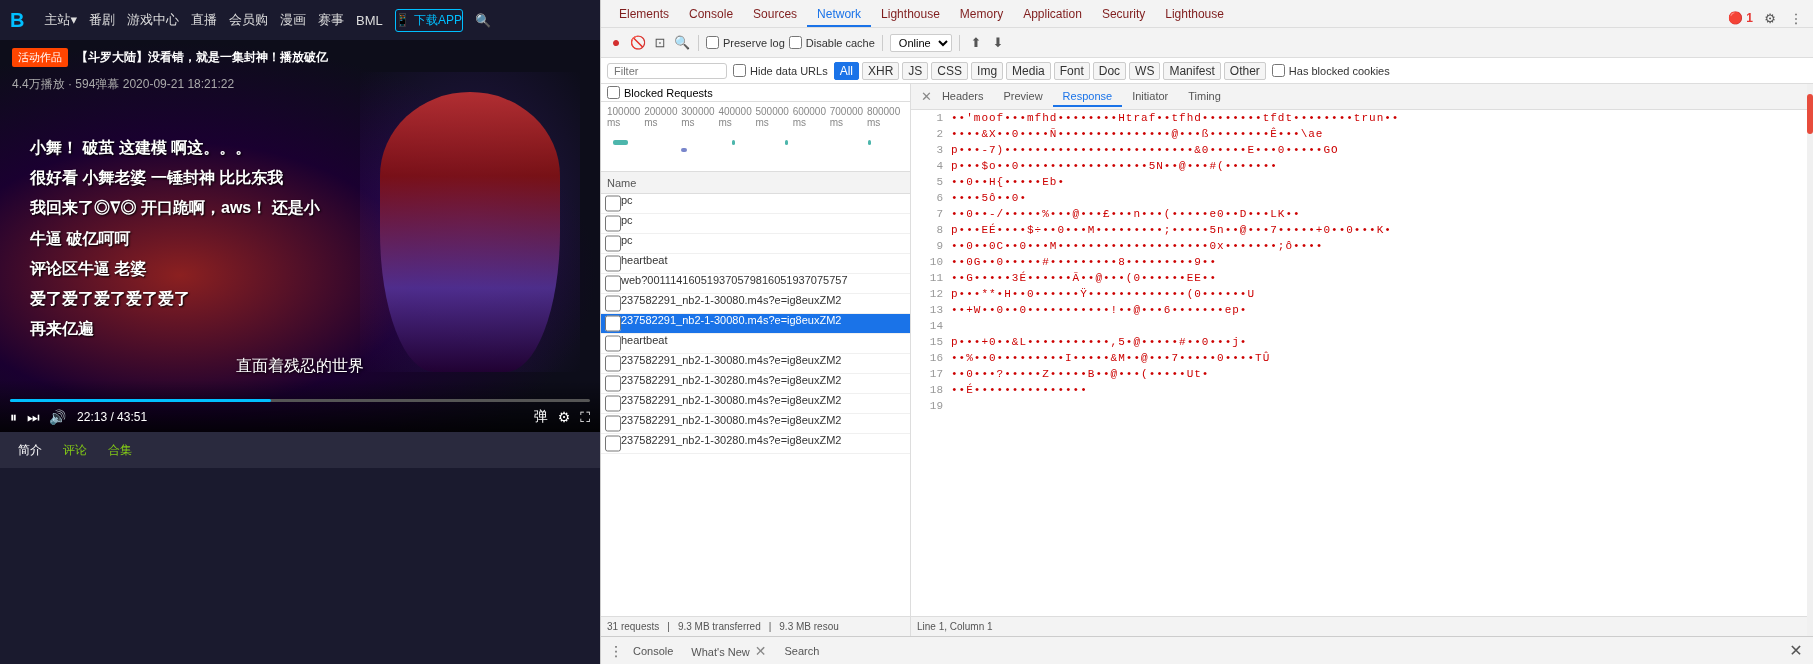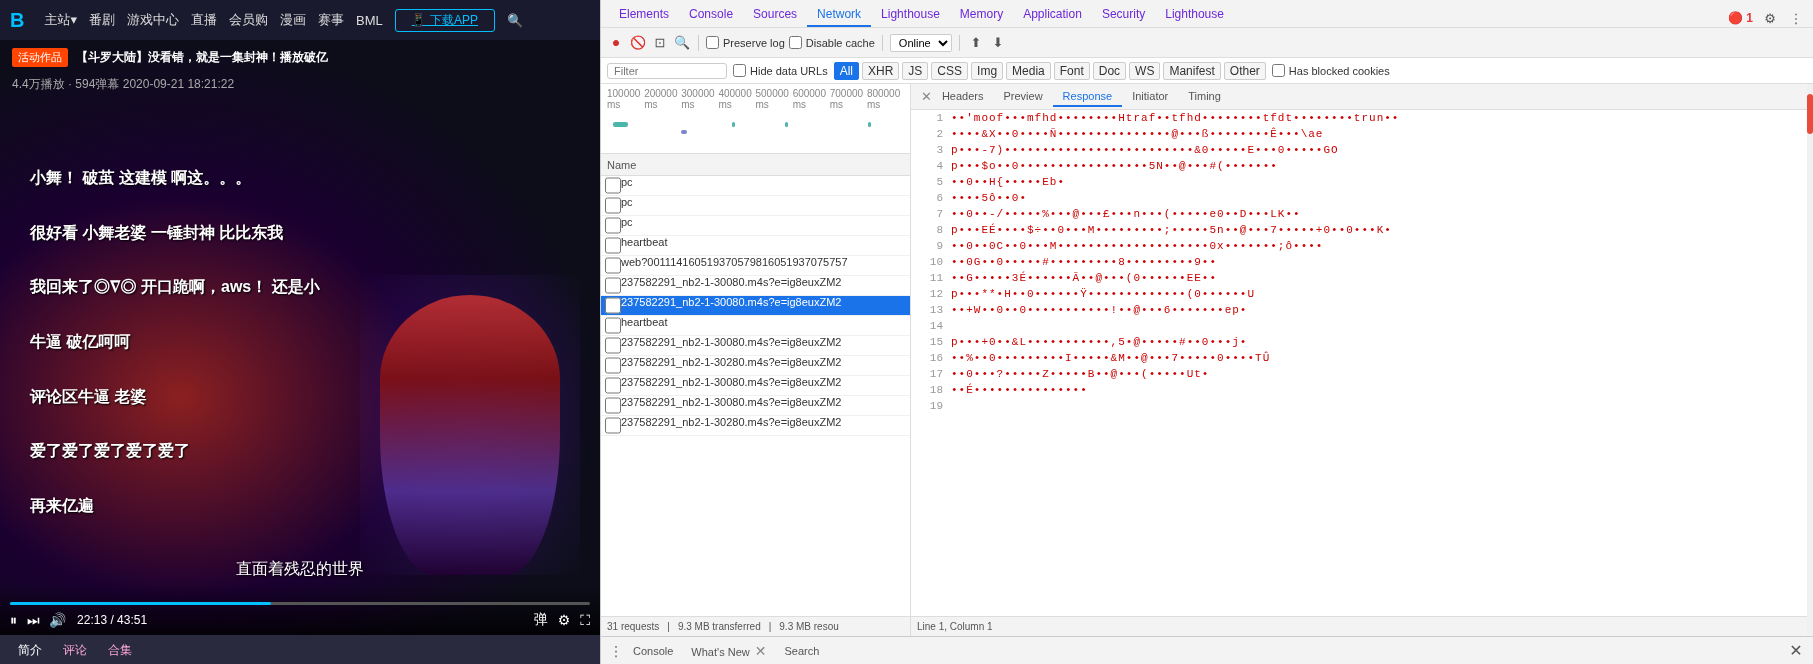--- a/index.html
+++ b/index.html
@@ -29,30 +29,29 @@
     .nav-logo {
       color: #00bfff;
       font-weight: bold;
       font-size: 20px;
       margin-right: 8px;
     }
     .nav-item { color: #ddd; cursor: pointer; white-space: nowrap; }
     .nav-download {
       color: #00bfff;
       border: 1px solid #00bfff;
-      padding: 2px 16px;
+      padding: 2px 0;
       border-radius: 3px;
       font-size: 12px;
-      text-decoration: underline;
     }
 
     
     .video-area {
       width: 600px;
-      height: 595px;
+      height: 392px;
       background: #0d0d1a;
       position: relative;
       overflow: hidden;
     }
     .video-bg {
       width: 100%;
       height: 100%;
       background: radial-gradient(ellipse at 30% 60%, #8B2020 0%, #1a0030 40%, #0d0d1a 70%);
       position: absolute;
     }
@@ -145,26 +144,26 @@
       border-radius: 2px;
       width: 45%;
     }
     .controls-row {
       display: flex; align-items: center; gap: 10px; color: #fff; font-size: 12px;
     }
     .ctrl-btn { cursor: pointer; font-size: 14px; }
 
     
     .bottom-tabs {
-      height: 30px;
+      height: 36px;
       background: #2a2a3e;
       display: flex; align-items: center; padding: 0 10px; gap: 5px;
     }
     .bottom-tab {
-      color: #f9a8d4; font-size: 12px; padding: 2px 8px; cursor: pointer;
+      color: #84cc16; font-size: 12px; padding: 2px 8px; cursor: pointer;
       border-radius: 3px;
     }
     .bottom-tab.active { color: #fff; }
 
     
     .devtools {
       flex: 1;
       display: flex;
       flex-direction: column;
       background: #fff;
@@ -178,21 +177,21 @@
       background: #f3f3f3;
       border-bottom: 1px solid #ddd;
       display: flex;
       align-items: flex-end;
       padding: 0 8px;
       gap: 0;
     }
     .dt-tab {
       padding: 4px 10px;
       font-size: 12px;
-      color: #6d28d9;
+      color: #7f1d1d;
       cursor: pointer;
       border-bottom: 2px solid transparent;
       white-space: nowrap;
     }
     .dt-tab.active {
       color: #1a73e8;
       border-bottom: 2px solid #1a73e8;
     }
     .dt-tab-icons {
       margin-left: auto;
@@ -543,20 +542,24 @@
     <div class="dt-checkbox-group">
       <input type="checkbox" style="">
       <span>Has blocked cookies</span>
     </div>
   </div>
 
   <div class="dt-body">
 
     <div class="dt-network-list">
 
+      <div style="padding:2px 6px;font-size:11px;border-bottom:1px solid #ddd;display:flex;align-items:center;gap:4px">
+        <input type="checkbox" style="">
+        <span>Blocked Requests</span>
+      </div>
 
       <div class="dt-timeline">
         <div class="timeline-labels">
           <span>100000 ms</span>
           <span>200000 ms</span>
           <span>300000 ms</span>
           <span>400000 ms</span>
           <span>500000 ms</span>
           <span>600000 ms</span>
           <span>700000 ms</span>

